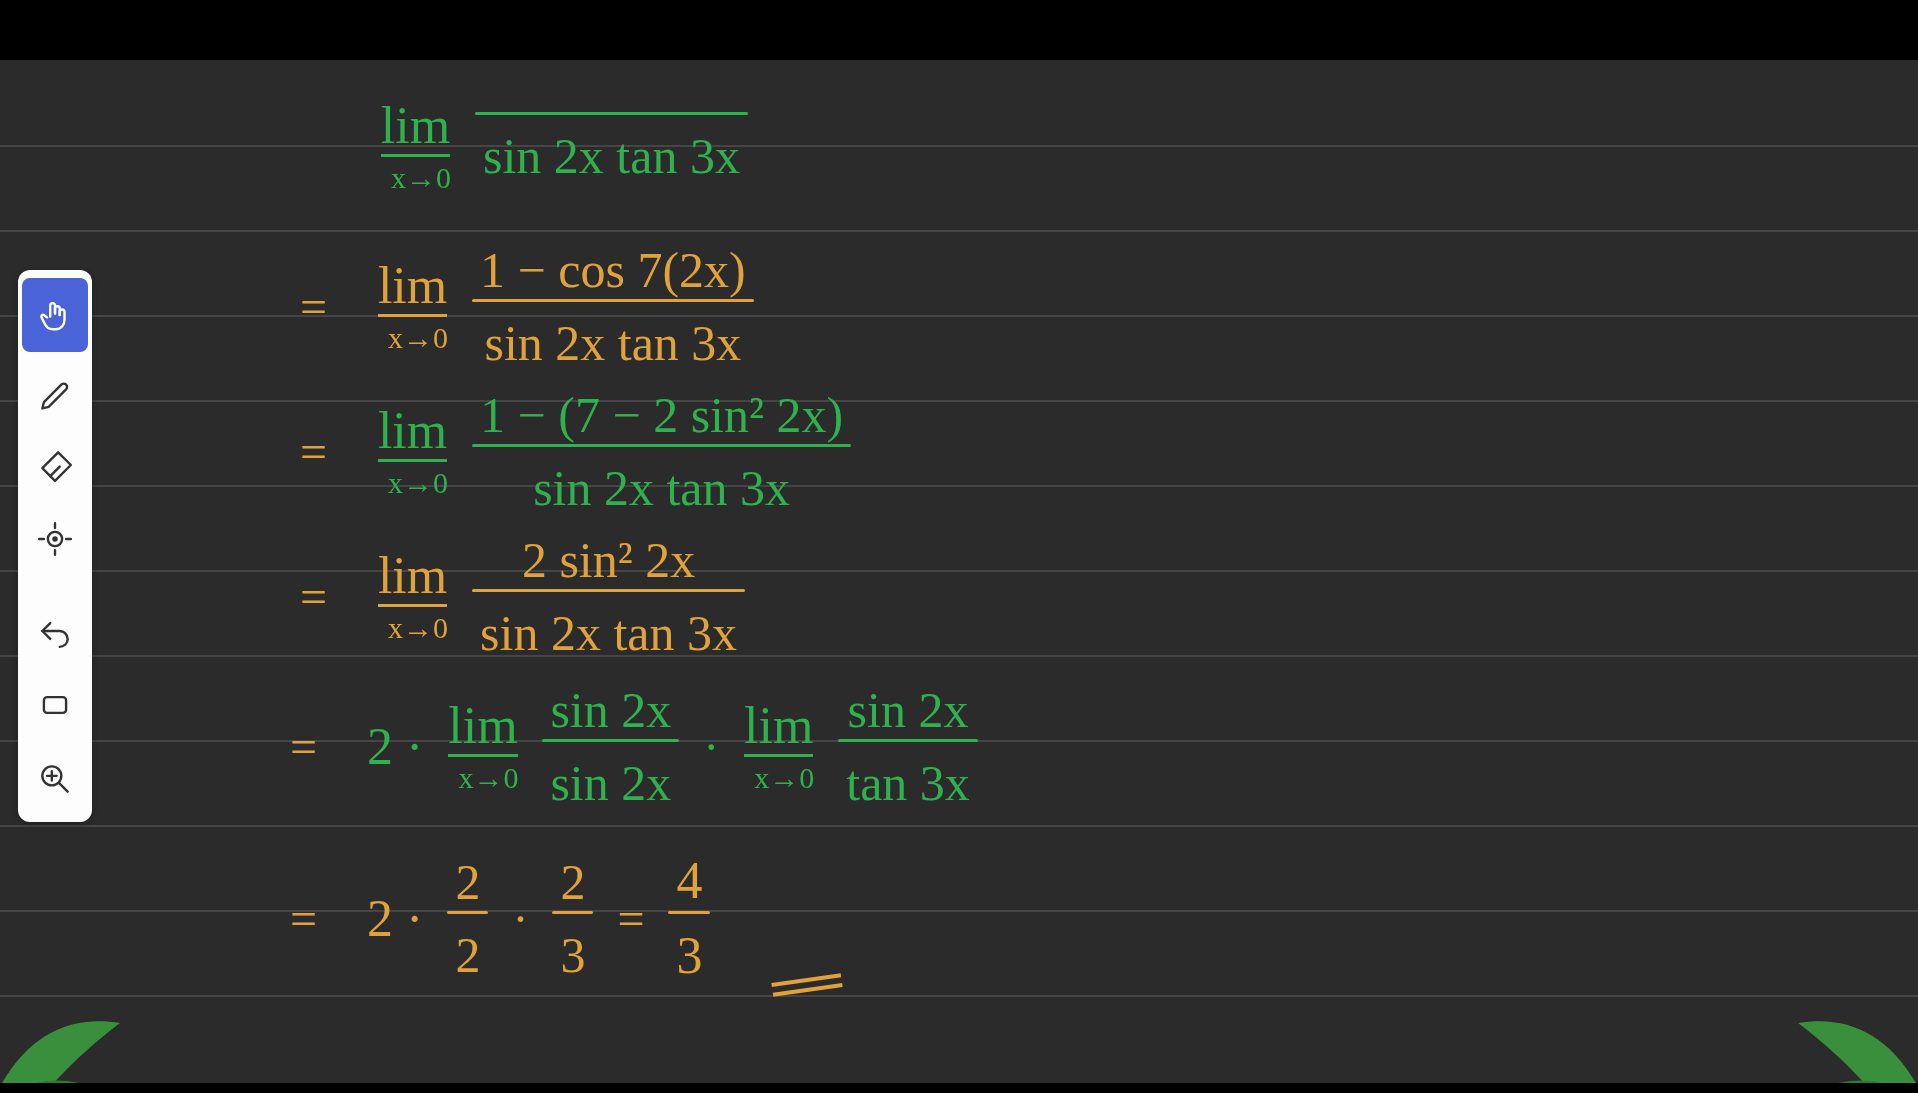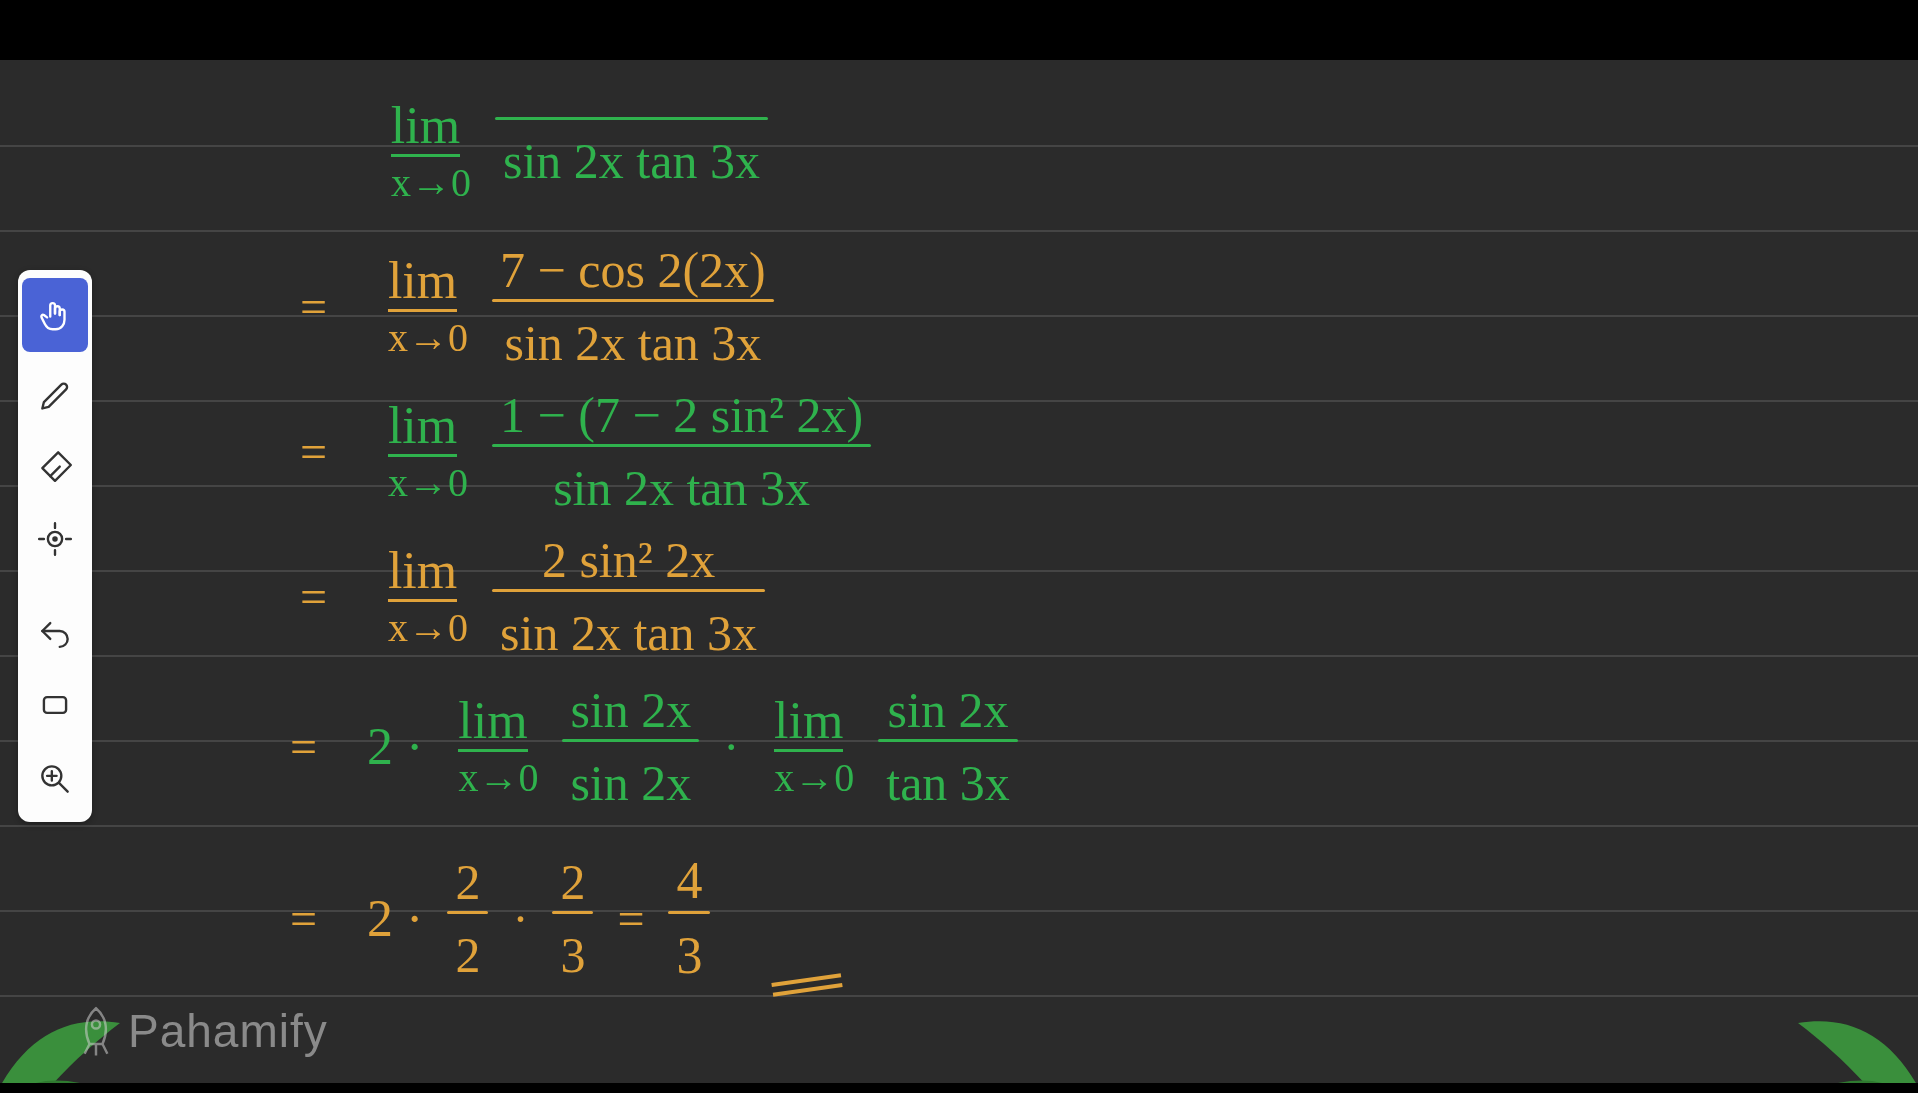--- a/index.html
+++ b/index.html
@@ -140,21 +140,21 @@
   .bar-orange { background: #e0a23a; }
 
   .lim-block {
     display: inline-flex;
     flex-direction: column;
     align-items: center;
     line-height: 1;
   }
   .lim-block .top { font-size: 52px; }
   .lim-block .top.underline { border-bottom: 3px solid currentColor; padding-bottom: 2px; }
-  .lim-block .sub { font-size: 40px; margin-top: 6px; margin-left: 11px; }
+  .lim-block .sub { font-size: 30px; margin-top: 6px; margin-left: 11px; }
 
   .f52 { font-size: 52px; }
   .f50 { font-size: 50px; }
   .f48 { font-size: 48px; }
 
   .row {
     display: flex;
     align-items: center;
     gap: 24px;
   }
@@ -208,21 +208,21 @@
       </span>
     </div>
 
     <div class="hand row" style="left:300px; top:185px;">
       <span class="eq-sign">=</span>
       <span class="lim-block orange">
         <span class="top underline">lim</span>
         <span class="sub">x→0</span>
       </span>
       <span class="frac">
-        <span class="num orange f50">7 − cos 2(2x)</span>
+        <span class="num orange f50">1 − cos 7(2x)</span>
         <span class="bar bar-orange"></span>
         <span class="den orange f50">sin 2x  tan 3x</span>
       </span>
     </div>
 
     <div class="hand row" style="left:300px; top:330px;">
       <span class="eq-sign">=</span>
       <span class="lim-block green">
         <span class="top underline">lim</span>
         <span class="sub">x→0</span>
@@ -296,28 +296,20 @@
 
     <svg class="leaf bl" viewBox="0 0 200 200">
       <path d="M10 190 C 40 100, 90 70, 150 80 C 110 110, 70 150, 40 195 Z" fill="#3a8f3c"></path>
       <path d="M0 200 C 30 150, 60 130, 110 140 C 80 165, 50 185, 10 205 Z" fill="#2f7a30"></path>
     </svg>
     <svg class="leaf br" viewBox="0 0 200 200">
       <path d="M10 190 C 40 100, 90 70, 150 80 C 110 110, 70 150, 40 195 Z" fill="#3a8f3c"></path>
       <path d="M0 200 C 30 150, 60 130, 110 140 C 80 165, 50 185, 10 205 Z" fill="#2f7a30"></path>
     </svg>
 
-    <div class="watermark">
-      <svg viewBox="0 0 64 64">
-        <path d="M32 4 C44 14 48 30 40 48 L24 48 C16 30 20 14 32 4 Z" fill="none" stroke="#cfcfcf" stroke-width="3"></path>
-        <circle cx="32" cy="24" r="5" fill="none" stroke="#cfcfcf" stroke-width="3"></circle>
-        <path d="M24 48 L18 60 M40 48 L46 60 M32 48 L32 62" stroke="#cfcfcf" stroke-width="3" fill="none"></path>
-      </svg>
-      <span>Pahamify</span>
-    </div>
   </div>
 
   <div class="toolbar">
     <div class="tool active">
       <svg viewBox="0 0 48 48" fill="none" stroke="#fff" stroke-width="3" stroke-linecap="round" stroke-linejoin="round">
         <path d="M18 26 V12 a3 3 0 0 1 6 0 v10"></path>
         <path d="M24 22 v-6 a3 3 0 0 1 6 0 v8"></path>
         <path d="M30 24 v-4 a3 3 0 0 1 6 0 v10 c0 6-4 12-11 12h-4c-5 0-8-3-10-7l-4-8c-1-2 1-4 3-3l4 3"></path>
       </svg>
     </div>

